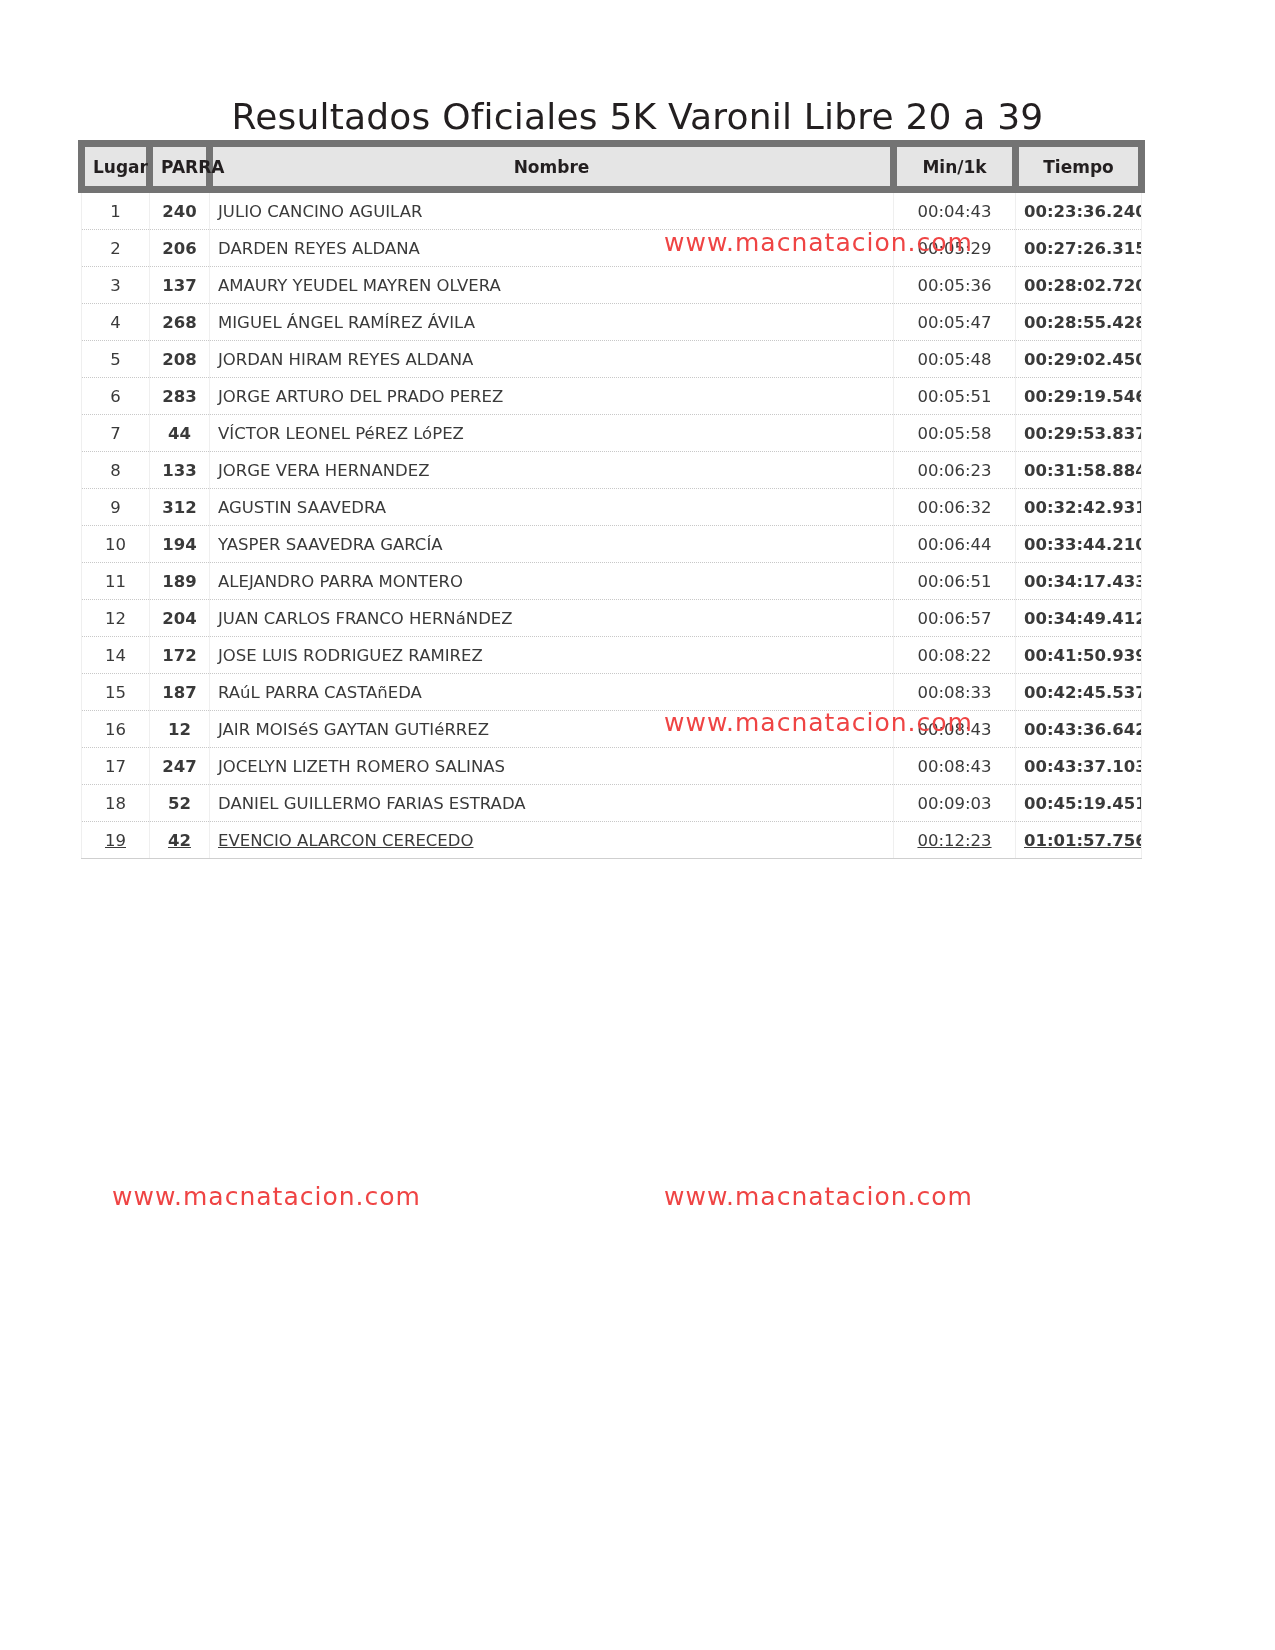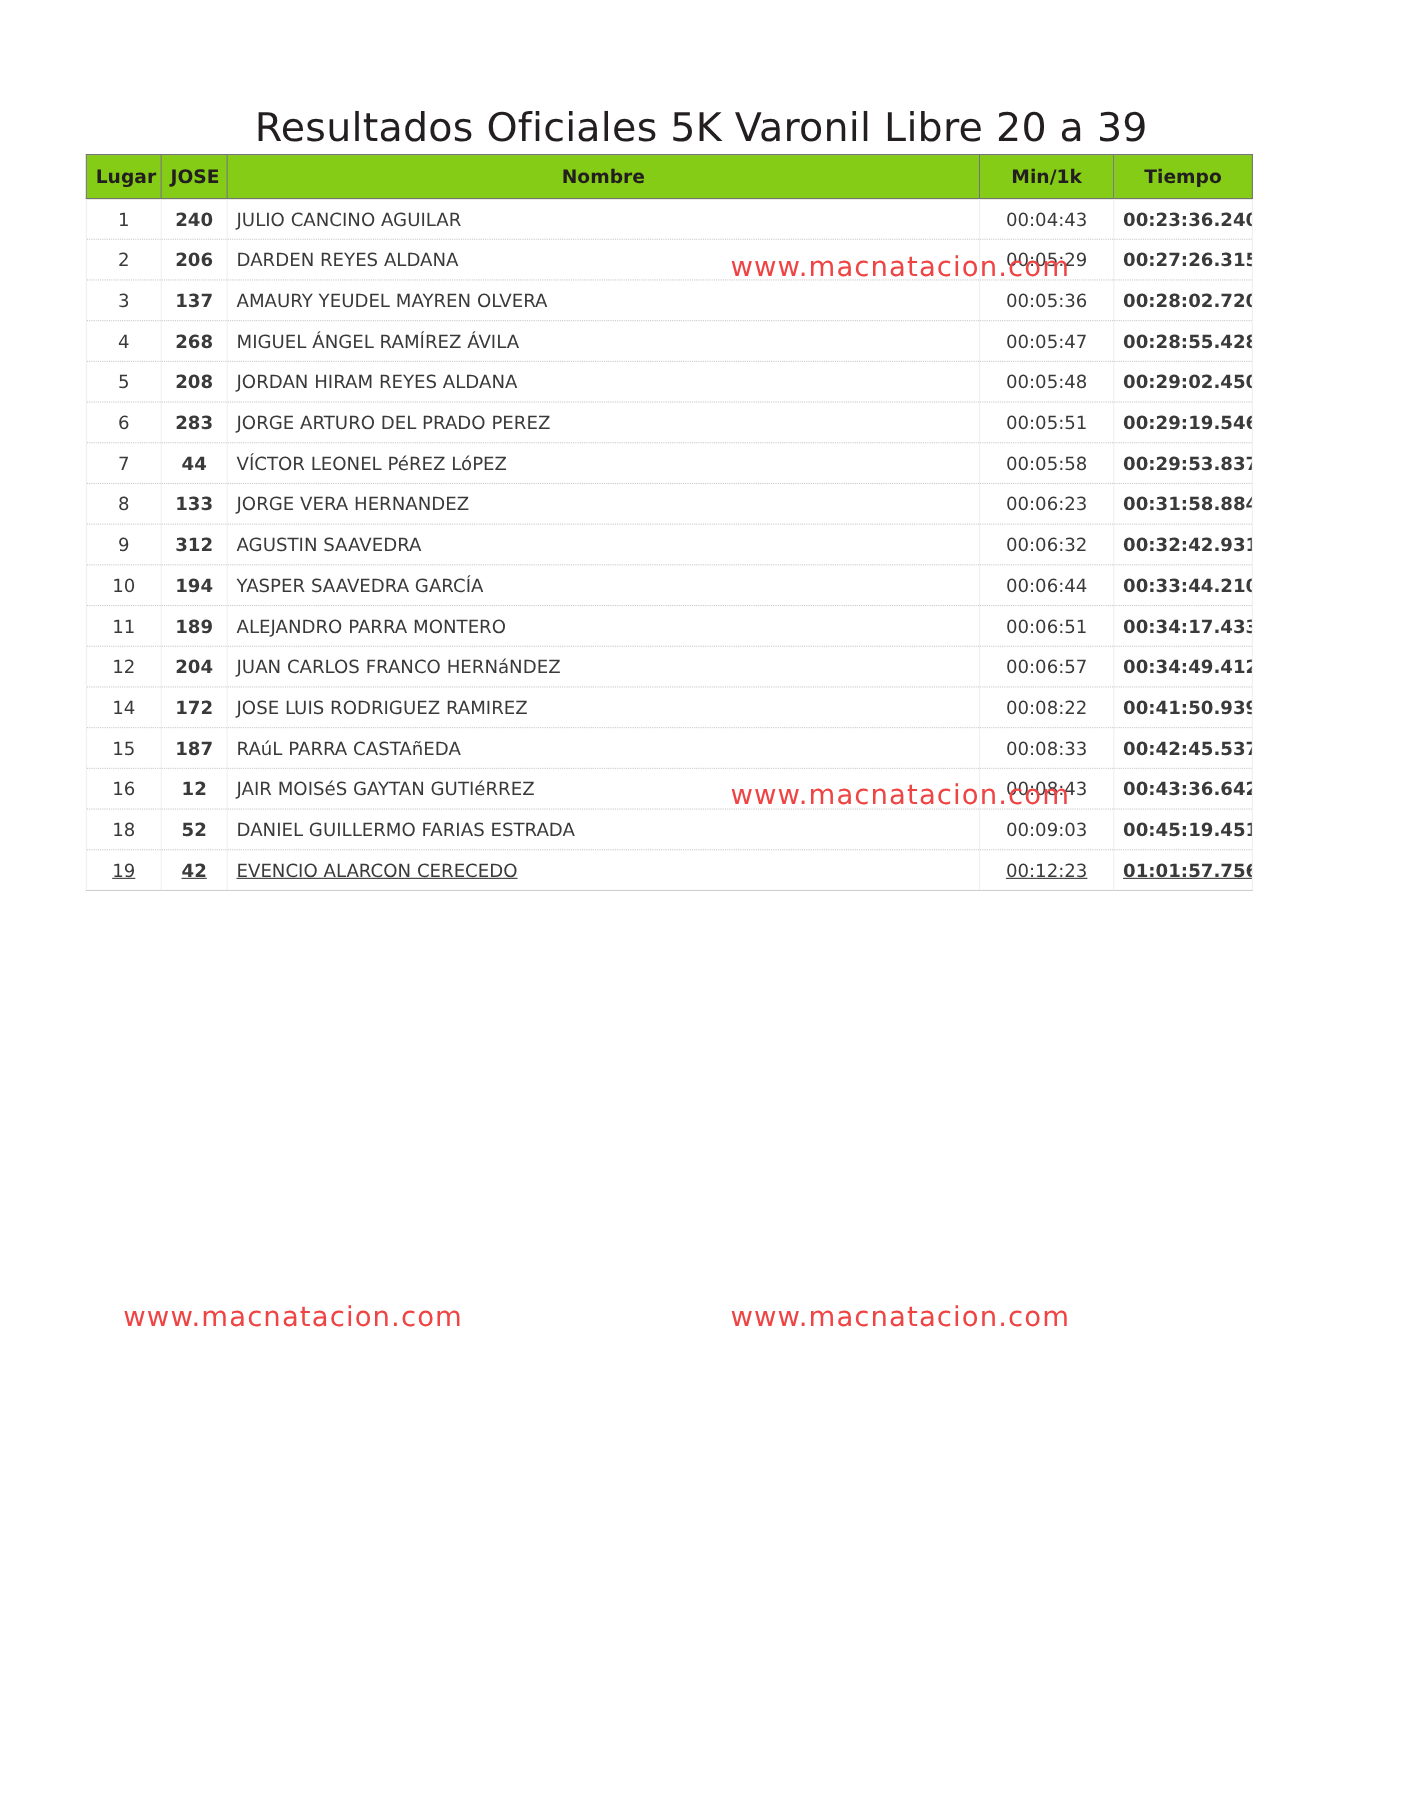--- a/index.html
+++ b/index.html
@@ -45,22 +45,22 @@
   .results-table col.c-lugar   { width: 68px; }
   .results-table col.c-chip    { width: 60px; }
   .results-table col.c-nombre  { width: 684px; }
   .results-table col.c-min     { width: 122px; }
   .results-table col.c-tiempo  { width: 126px; }
 
   .results-table th {
     font-weight: 700;
     font-size: 17px;
     padding: 10px 8px 9px 8px;
-    border: 1px solid #737373;
-    background: #84cc16;
+    border: 7px solid #737373;
+    background: #e5e5e5;
     color: #231f20;
     font-family: "DejaVu Sans", sans-serif;
   }
   .results-table td {
     padding: 8px 8px 8px 8px;
     border: 1px solid #d9d9d9;
     border-left: 1px solid #efefef;
     border-right: 1px solid #efefef;
     color: #3a3a3a;
     font-size: 16.5px;
@@ -115,21 +115,21 @@
     <colgroup>
       <col class="c-lugar">
       <col class="c-chip">
       <col class="c-nombre">
       <col class="c-min">
       <col class="c-tiempo">
     </colgroup>
     <thead>
       <tr>
         <th class="th-lugar">Lugar</th>
-        <th class="th-chip">JOSE</th>
+        <th class="th-chip">PARRA</th>
         <th class="th-nombre">Nombre</th>
         <th class="th-min">Min/1k</th>
         <th class="th-tiempo">Tiempo</th>
       </tr>
     </thead>
     <tbody id="results-body">
         <tr>
           <td class="td-lugar">1</td>
           <td class="td-chip">240</td>
           <td class="td-nombre">JULIO CANCINO AGUILAR</td>
@@ -228,20 +228,27 @@
           <td class="td-tiempo">00:42:45.537</td>
         </tr>
         <tr>
           <td class="td-lugar">16</td>
           <td class="td-chip">12</td>
           <td class="td-nombre">JAIR MOISéS GAYTAN GUTIéRREZ</td>
           <td class="td-min">00:08:43</td>
           <td class="td-tiempo">00:43:36.642</td>
         </tr>
         <tr>
+          <td class="td-lugar">17</td>
+          <td class="td-chip">247</td>
+          <td class="td-nombre">JOCELYN LIZETH ROMERO SALINAS</td>
+          <td class="td-min">00:08:43</td>
+          <td class="td-tiempo">00:43:37.103</td>
+        </tr>
+        <tr>
           <td class="td-lugar">18</td>
           <td class="td-chip">52</td>
           <td class="td-nombre">DANIEL GUILLERMO FARIAS ESTRADA</td>
           <td class="td-min">00:09:03</td>
           <td class="td-tiempo">00:45:19.451</td>
         </tr>
         <tr>
           <td class="td-lugar">19</td>
           <td class="td-chip">42</td>
           <td class="td-nombre">EVENCIO ALARCON CERECEDO</td>

